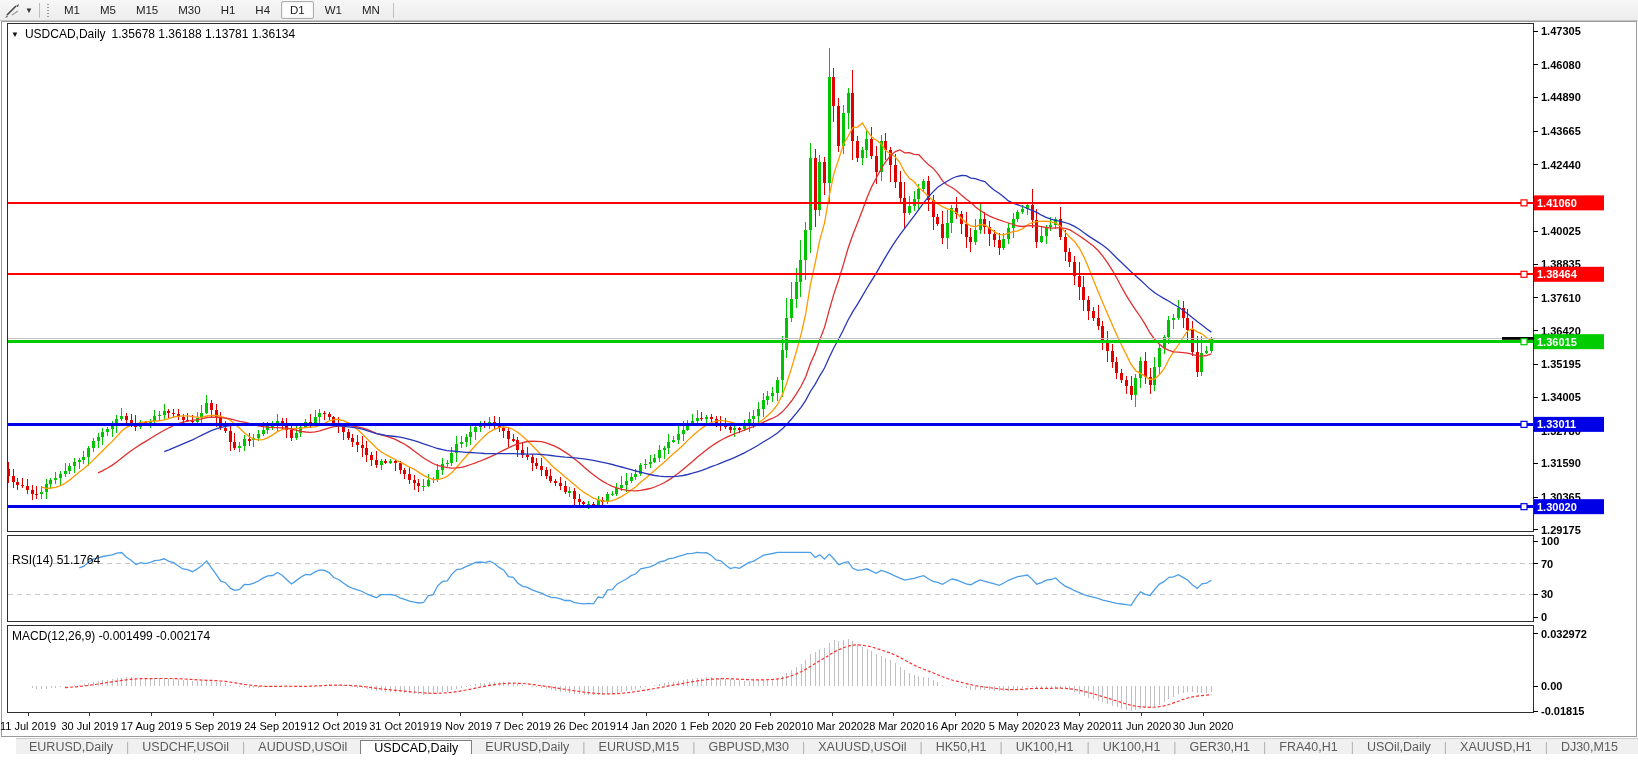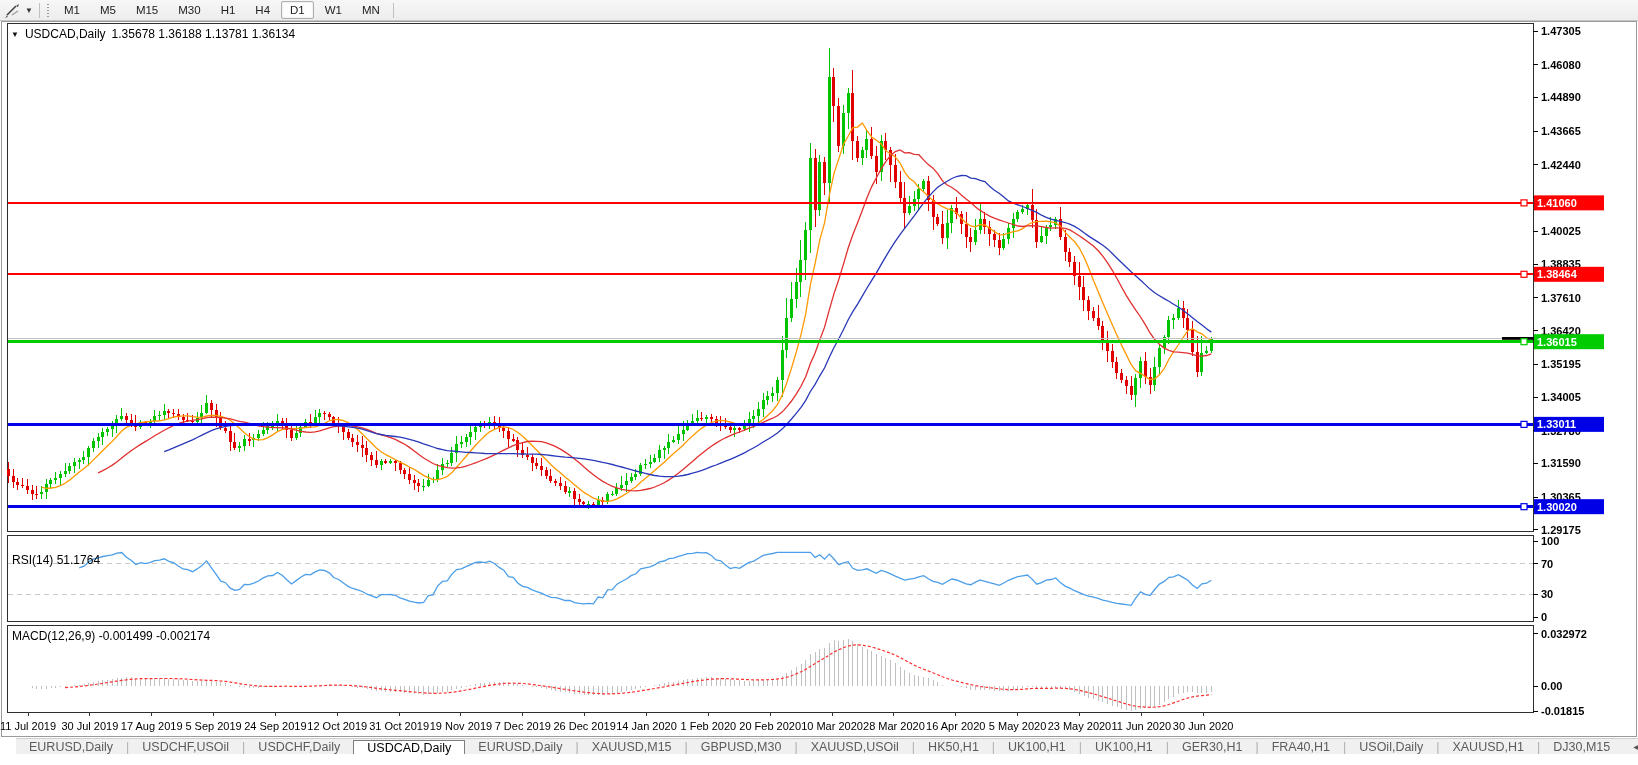--- a/index.html
+++ b/index.html
@@ -699,25 +699,25 @@
   </div>
   <div class="ovl" id="rsi-label">RSI(14) 51.1764</div>
   <div class="ovl" id="macd-label">MACD(12,26,9) -0.001499 -0.002174</div>
 
   <div id="tabbar">
     <div id="tabs-holder" style="display:flex;align-items:stretch;">
         <div class="tab">EURUSD,Daily</div>
         <span class="tab-pipe">|</span>
         <div class="tab">USDCHF,USOil</div>
         <span class="tab-pipe">|</span>
-        <div class="tab">USDCHF,Daily</div>
+        <div class="tab">AUDUSD,USOil</div>
         <div class="tab active">USDCAD,Daily</div>
         <div class="tab">EURUSD,Daily</div>
         <span class="tab-pipe">|</span>
-        <div class="tab">XAUUSD,M15</div>
+        <div class="tab">EURUSD,M15</div>
         <span class="tab-pipe">|</span>
         <div class="tab">GBPUSD,M30</div>
         <span class="tab-pipe">|</span>
         <div class="tab">XAUUSD,USOil</div>
         <span class="tab-pipe">|</span>
         <div class="tab">HK50,H1</div>
         <span class="tab-pipe">|</span>
         <div class="tab">UK100,H1</div>
         <span class="tab-pipe">|</span>
         <div class="tab">UK100,H1</div>

